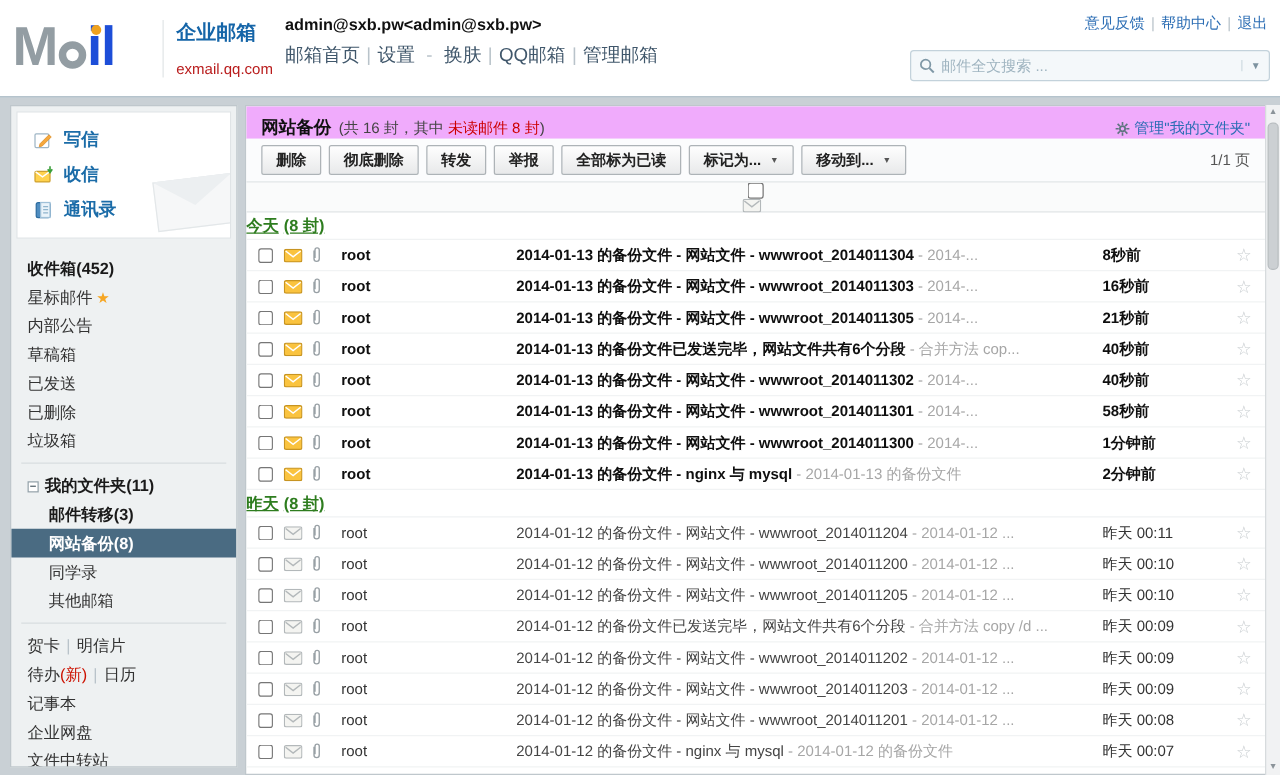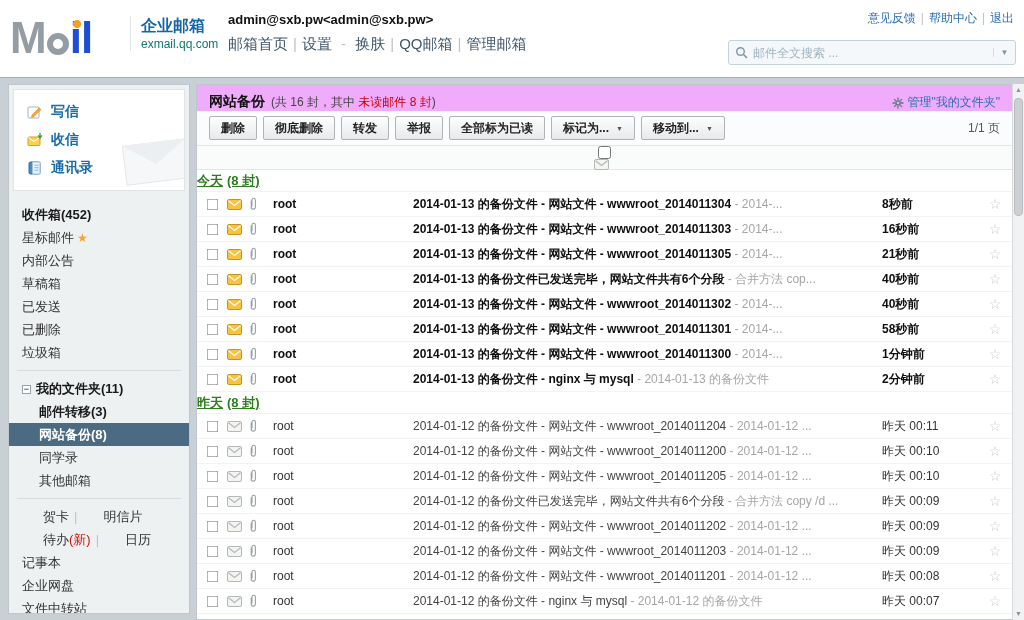--- a/index.html
+++ b/index.html
@@ -9,21 +9,21 @@
 
   
   .topbar{position:absolute;top:0;left:0;right:0;height:78px;background:#fff;border-bottom:1px solid #9db0bc;}
   .logo{position:absolute;left:10px;top:12px;display:flex;align-items:center;height:52px;}
   .logo-m{font-size:44px;font-weight:bold;color:#939da3;letter-spacing:-2px;line-height:48px;}
   .logo-ring{width:22px;height:22px;border:6px solid #939da3;border-radius:50%;margin:12px 1px 0 2px;}
   .logo-tail{position:relative;font-size:44px;font-weight:bold;color:#1d4ed8;letter-spacing:-1px;line-height:48px;}
   .logo-dot{position:absolute;left:3px;top:6px;width:8px;height:8px;background:#f0a21e;border-radius:50%;}
   .brand{position:absolute;left:130px;top:16px;border-left:1px solid #e2e6e8;padding-left:10px;}
   .brand-cn{font-size:16px;font-weight:bold;color:#1565a8;}
-  .brand-dom{font-size:12px;color:#0f766e;margin-top:0;}
+  .brand-dom{font-size:12px;color:#b91c1c;margin-top:11px;}
   .account{position:absolute;left:228px;top:12px;}
   .account-line1{font-size:13px;font-weight:bold;color:#111;}
   .account-line2{margin-top:8px;font-size:15px;color:#40576b;}
   .account-line2 a{color:#40576b;text-decoration:none;cursor:pointer;}
   .hsep{color:#b9c3ca;margin:0 5px;}
   .top-links{position:absolute;right:10px;top:10px;font-size:12px;}
   .top-links a{color:#2b6db4;text-decoration:none;cursor:pointer;}
   .search{position:absolute;right:8px;top:40px;width:288px;height:25px;background:#f4f8fa;border:1px solid #c3d2db;border-radius:3px;display:flex;align-items:center;padding:0 6px;}
   .search input{flex:1;border:0;background:transparent;outline:none;font-size:12px;color:#445;font-family:inherit;min-width:0;}
   .search input::placeholder{color:#9fb4c0;}
@@ -33,21 +33,21 @@
   
   .sidebar{position:absolute;left:8px;top:84px;width:182px;height:530px;background:#eef1f2;border:1px solid #bfc7cc;overflow:hidden;}
   .card{position:relative;margin:4px;background:#fff;border:1px solid #e0e4e6;padding:8px 0 8px 12px;overflow:hidden;}
   .c-row{position:relative;z-index:2;height:28px;display:flex;align-items:center;cursor:pointer;}
   .c-row .clabel{font-size:14px;font-weight:bold;color:#1b6ca8;text-decoration:none;margin-left:8px;}
   .cicon{display:flex;width:17px;justify-content:center;}
   .env-art{position:absolute;right:-4px;bottom:8px;width:64px;height:40px;background:#f6f7f8;border:1px solid #e3e7e9;transform:rotate(-7deg);z-index:1;}
   .env-art::before{content:"";position:absolute;left:-1px;top:-1px;border-left:32px solid transparent;border-right:32px solid transparent;border-top:22px solid #eceff1;}
   .flist{padding-top:8px;}
   .f-row{height:23px;line-height:23px;padding-left:13px;font-size:13px;color:#333;cursor:pointer;white-space:nowrap;}
-  .f-row a{color:#333;text-decoration:none;cursor:pointer;margin-left:21px;}
+  .f-row a{color:#333;text-decoration:none;cursor:pointer;}
   .f-bold, .f-bold a{font-weight:bold;color:#1a1a1a;}
   .f-child{padding-left:30px;}
   .f-sel{background:#4a6b82;color:#fff !important;font-weight:bold;}
   .f-sel span{color:#fff;}
   .side-sep{border-top:1px solid #d8dde0;margin:6px 8px;}
   .star-orange{color:#f6a623;font-size:12px;margin-left:3px;}
   .red-badge{color:#cc1100;}
   .collapse-box{display:inline-block;width:9px;height:9px;line-height:7px;font-size:9px;text-align:center;border:1px solid #93a1a9;background:#fff;color:#55646d;margin-right:5px;vertical-align:1px;}
 
   

